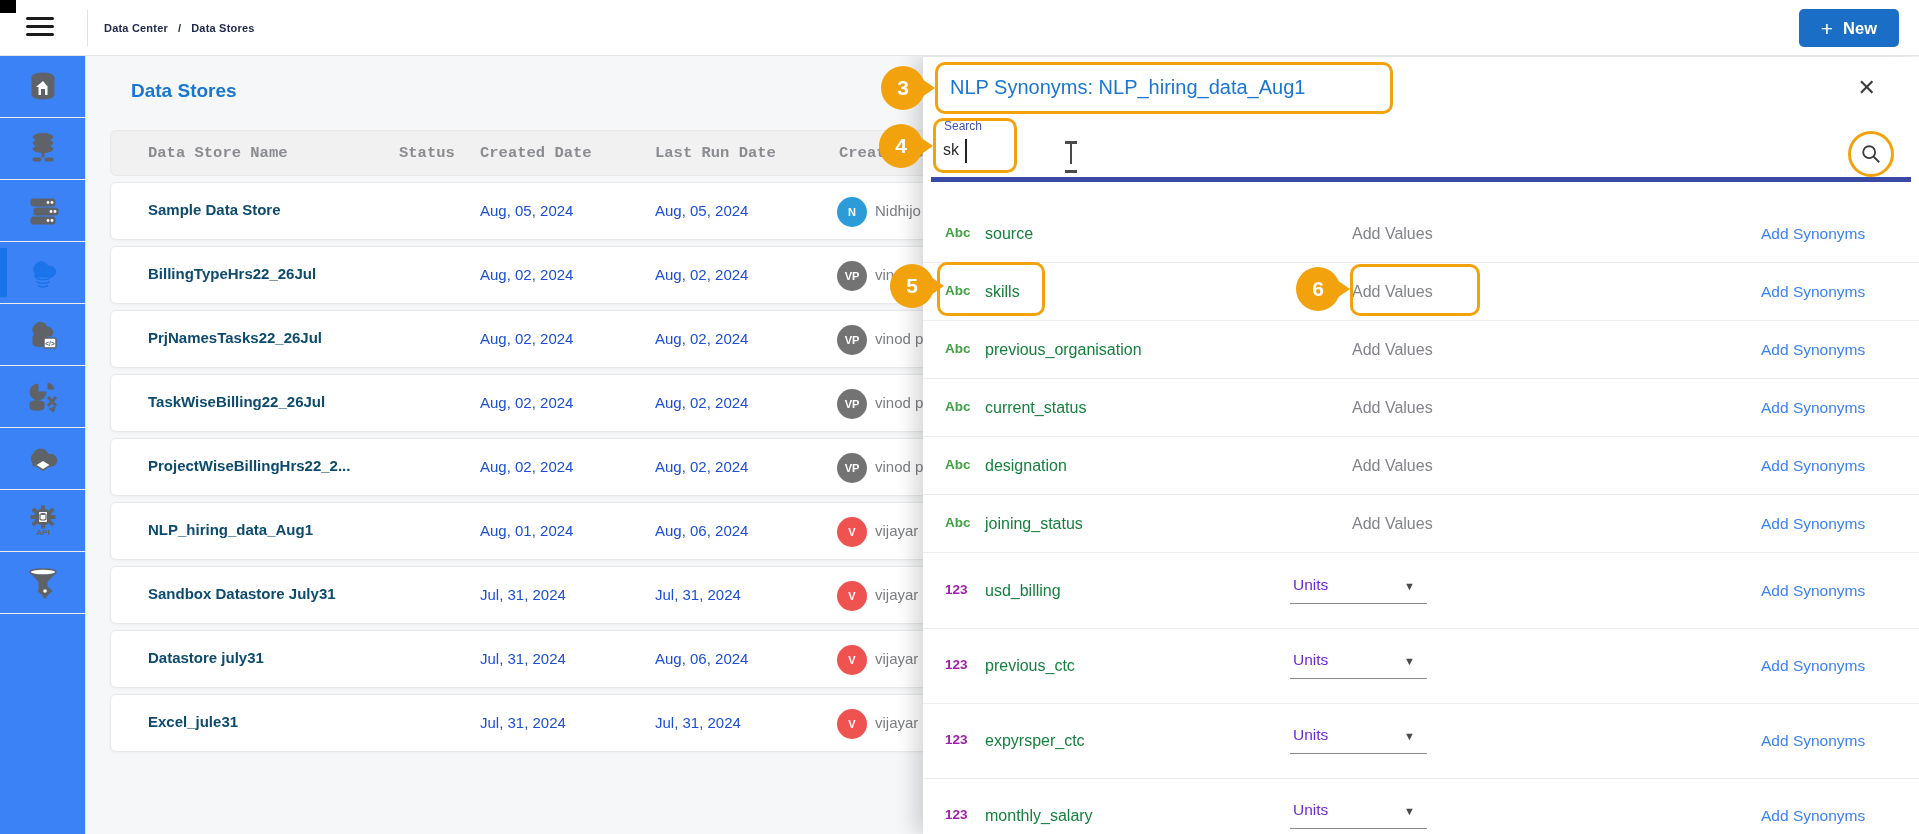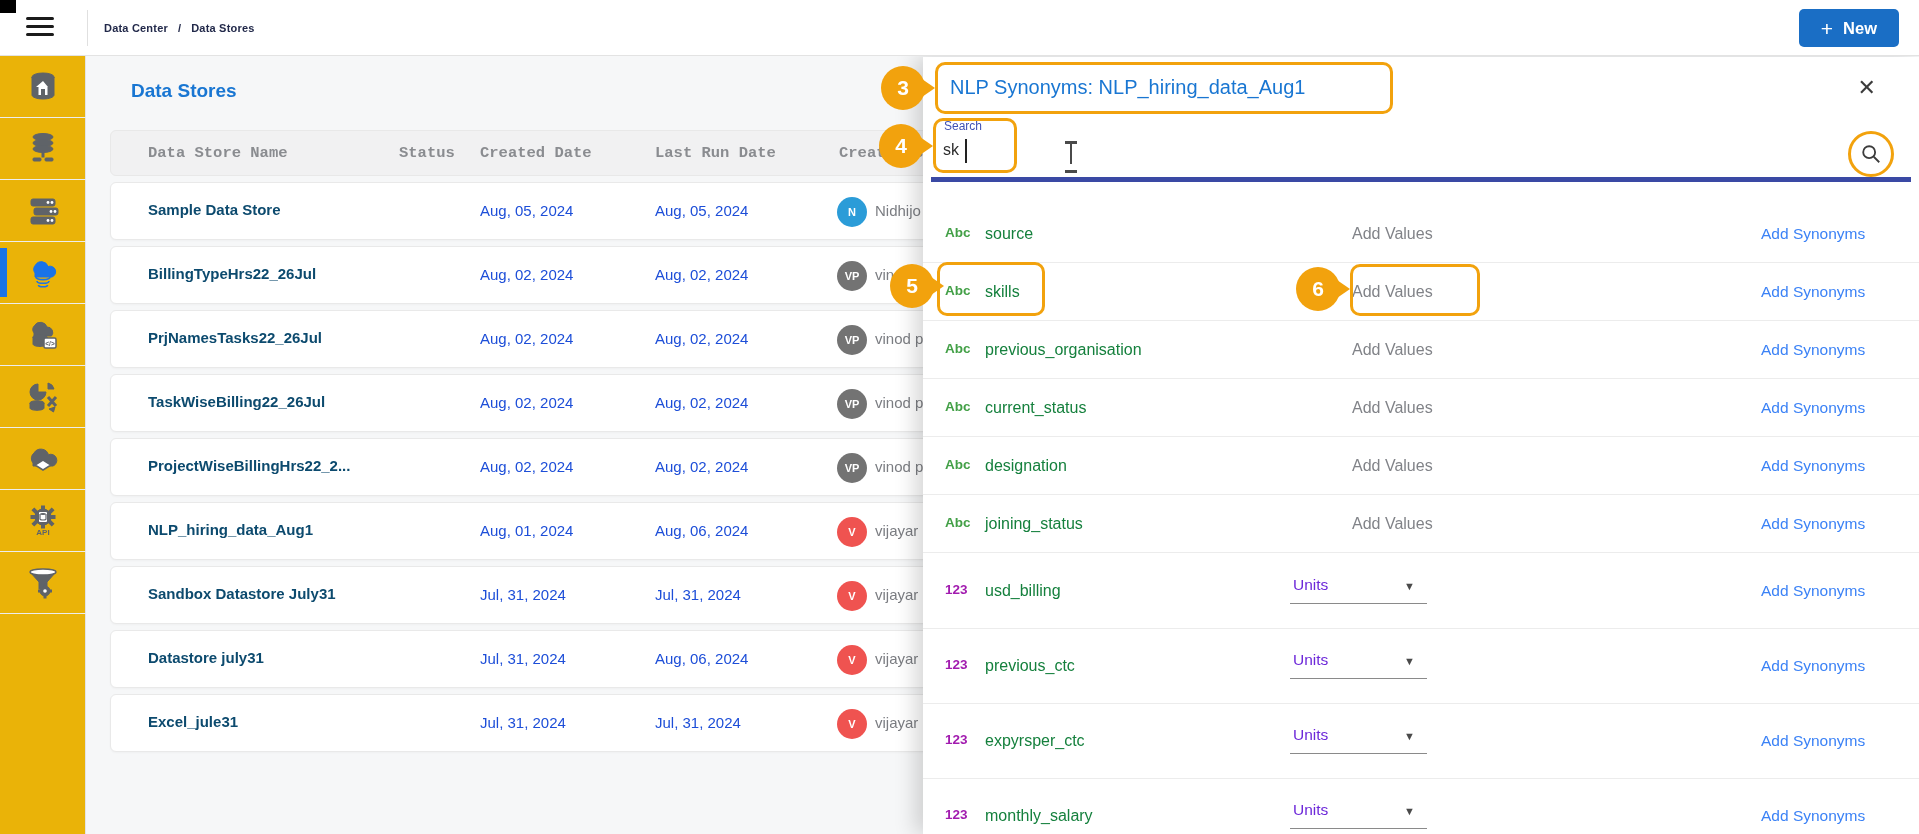--- a/index.html
+++ b/index.html
@@ -27,21 +27,21 @@
   .btn-new {
     position:absolute; right:20px; top:9px; height:38px; padding:0 22px;
     background:#1a6ec5; color:#fff; border:none; border-radius:5px;
     font-size:16.5px; font-weight:bold; display:flex; align-items:center; gap:10px; cursor:pointer;
     font-family:"Liberation Sans", sans-serif;
   }
   .btn-new .plus { font-size:21px; font-weight:normal; line-height:1; }
   
   .sidebar {
     position:absolute; left:0; top:56px; width:86px; height:778px;
-    background:#eab308; border-right:1px solid #e4e4e4; z-index:4;
+    background:#3b82f6; border-right:1px solid #e4e4e4; z-index:4;
   }
   .side-item {
     position:relative; width:86px; height:62px;
     display:flex; align-items:center; justify-content:center;
     border-bottom:1px solid #ededed; cursor:pointer;
   }
   .side-item svg { width:36px; height:36px; }
   .side-item .ic { fill:#5f6368; stroke:#5f6368; }
   .side-item.active .ic { fill:#1a73e8; stroke:#1a73e8; }
   .side-item.active::before {

